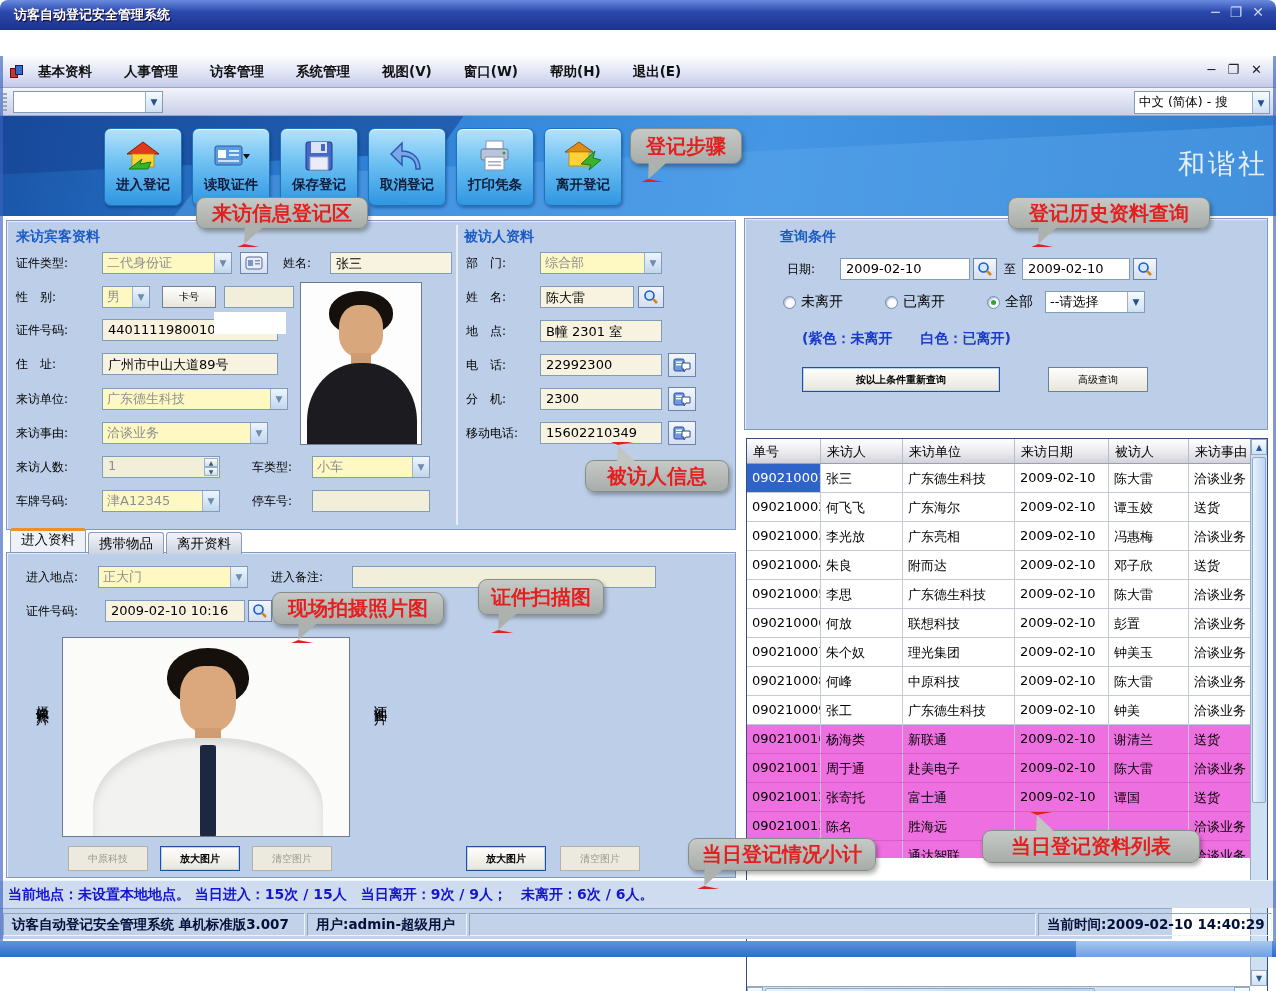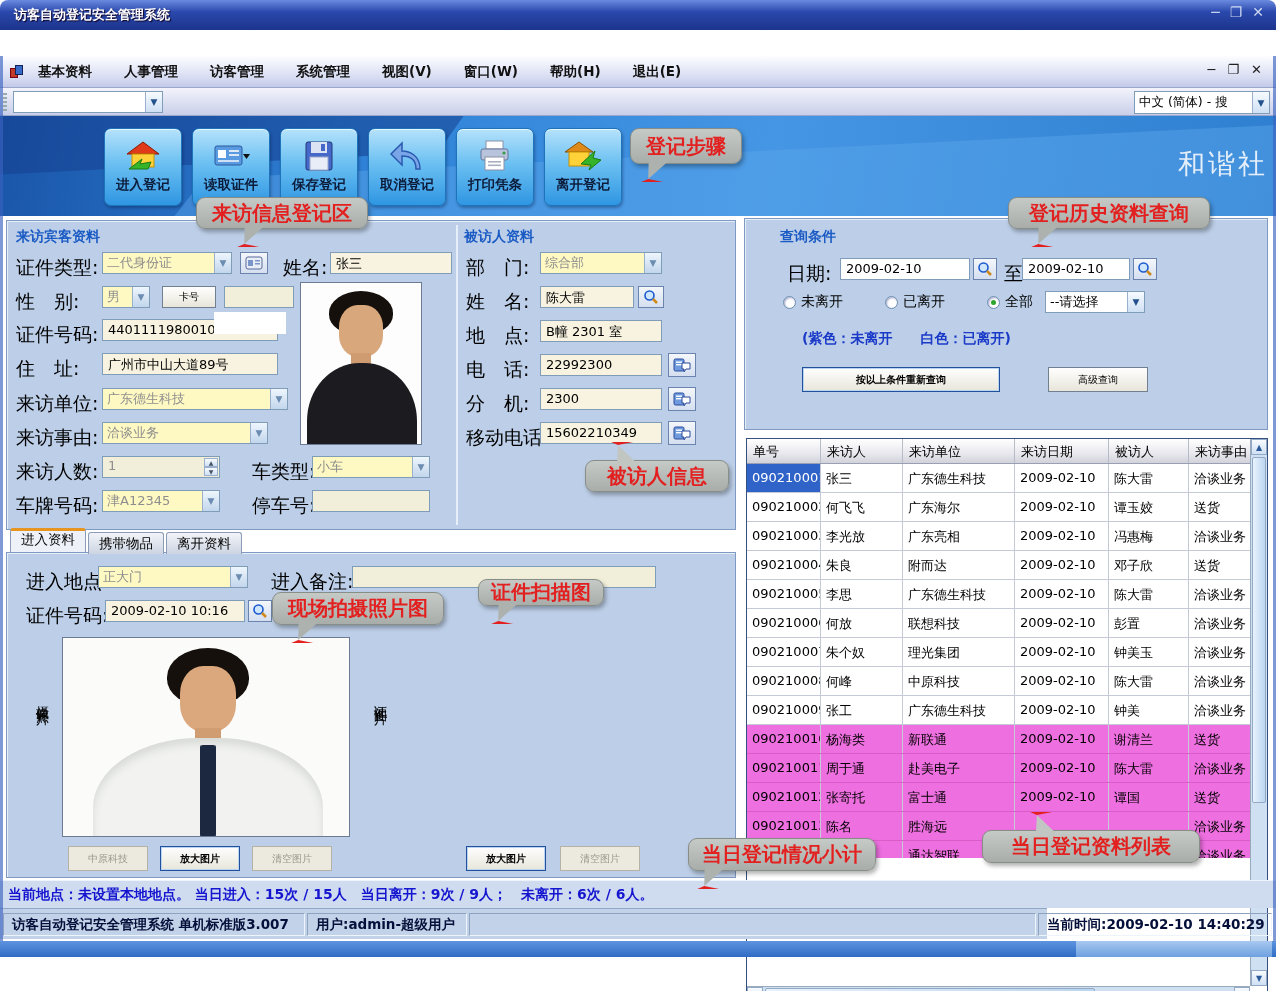--- a/index.html
+++ b/index.html
@@ -46,21 +46,21 @@
   .bigbtn { width:78px; height:78px; border-radius:7px; border:1px solid #1d74ba;
     background:linear-gradient(#b5e2fb,#6cc0f2 45%,#2f96e2);
     box-shadow:inset 0 1px 0 #e8f6ff, 1px 2px 3px rgba(0,20,60,.35);
     display:flex; flex-direction:column; align-items:center; justify-content:center; gap:4px; cursor:pointer; }
   .bigbtn .lbl { font-size:13.5px; color:#0d1c3a; font-weight:600; }
   .bigbtn svg { display:block; }
 
   
   .panel { background:#bdcfe8; border:1px solid #7e99c2; box-shadow:inset 1px 1px 0 #e6eefa; }
   .grouptitle { color:#1b5bc4; font-weight:bold; font-size:14px; }
-  .lbl { font-size:19px; color:#000; white-space:nowrap; }
+  .lbl { font-size:12px; color:#000; white-space:nowrap; }
   .field { position:absolute; height:22px; background:#f7f3e0; border:1px solid #7f9db9;
     font-size:13px; color:#000; padding:2px 5px; white-space:nowrap; overflow:hidden; }
   .field.gray, .combo.gray .cval { color:#8e8e8e; }
   .combo.inpanel { position:absolute; height:22px; background:#fef9c3; }
   .combo.inpanel .carr { background:linear-gradient(#eef6fd,#c2d6ec); color:#6c8cb0; }
   .iconbtn { position:absolute; height:22px; background:linear-gradient(#f4f7fb,#d5dff0);
     border:1px solid #6b84ad; display:flex; align-items:center; justify-content:center; cursor:pointer; }
   .spin { position:absolute; height:22px; background:#f1eeda; border:1px solid #7f9db9; }
   .spin .arrows { position:absolute; right:1px; top:1px; bottom:1px; width:14px; display:flex; flex-direction:column; }
   .spin .arrows i { flex:1; font-style:normal; font-size:6px; color:#456;
@@ -120,21 +120,21 @@
   #idcard { left:400px; top:638px; width:334px; height:190px; background:
       radial-gradient(circle at 25% 35%, rgba(140,170,210,.12) 0 20%, transparent 21%),
       radial-gradient(circle at 70% 60%, rgba(140,170,210,.10) 0 24%, transparent 25%),
       #f3f6fa; border:1px solid #8a97ac; }
   .decorline { position:absolute; background:#9aa2ae; height:2px; }
 
   
   #summaryline { left:0; top:880px; width:1276px; height:28px; background:#cfdcf0; border-top:1px solid #eef4fc;
     display:flex; align-items:center; }
   #summaryline span { margin-left:8px; color:#1515cf; font-size:14px; font-weight:bold; }
-  #statusbar { left:0; top:908px; width:1047px; height:31px; background:#c2d2e8; border-top:1px solid #90a8c8; }
+  #statusbar { left:0; top:908px; width:1172px; height:31px; background:#c2d2e8; border-top:1px solid #90a8c8; }
   .sseg { position:absolute; top:4px; height:23px; border:1px solid; border-color:#8fa3c0 #eef4fb #eef4fb #8fa3c0;
     font-size:13.5px; color:#05103a; font-weight:bold; display:flex; align-items:center; padding:0 8px; white-space:nowrap; }
   #bottomstrip { left:0; top:941px; width:1276px; height:16px; background:linear-gradient(#5e94e0,#2f6cc4); }
   #bottomstrip .lite { position:absolute; left:1076px; top:0; width:196px; height:16px; background:linear-gradient(#a8c8f0,#6ea0e0); }
   .sideedge { position:absolute; top:56px; width:3px; height:885px; background:#3a62c0; opacity:.65; }
 </style>
 </head>
 <body>
 
 <div id="app">
@@ -610,21 +610,21 @@
       <i class="tail down" style="left:26px;bottom:-19px;"></i>
   </div>
   <div class="callout" style="left:585px;top:460px;width:144px;height:32px;">
     <span>被访人信息</span>
       <i class="tail up" style="left:28px;top:-19px;"></i>
   </div>
   <div class="callout" style="left:272px;top:592px;width:172px;height:33px;">
     <span>现场拍摄照片图</span>
       <i class="tail down" style="left:22px;bottom:-19px;"></i>
   </div>
-  <div class="callout" style="left:478px;top:579px;width:126px;height:27px;">
+  <div class="callout" style="left:478px;top:579px;width:126px;height:36px;">
     <span>证件扫描图</span>
       <i class="tail down" style="left:16px;bottom:-19px;"></i>
   </div>
   <div class="callout" style="left:688px;top:838px;width:188px;height:33px;">
     <span>当日登记情况小计</span>
       <i class="tail down" style="left:12px;bottom:-19px;"></i>
   </div>
   <div class="callout" style="left:982px;top:830px;width:218px;height:33px;">
     <span>当日登记资料列表</span>
       <i class="tail up" style="left:50px;top:-19px;"></i>

